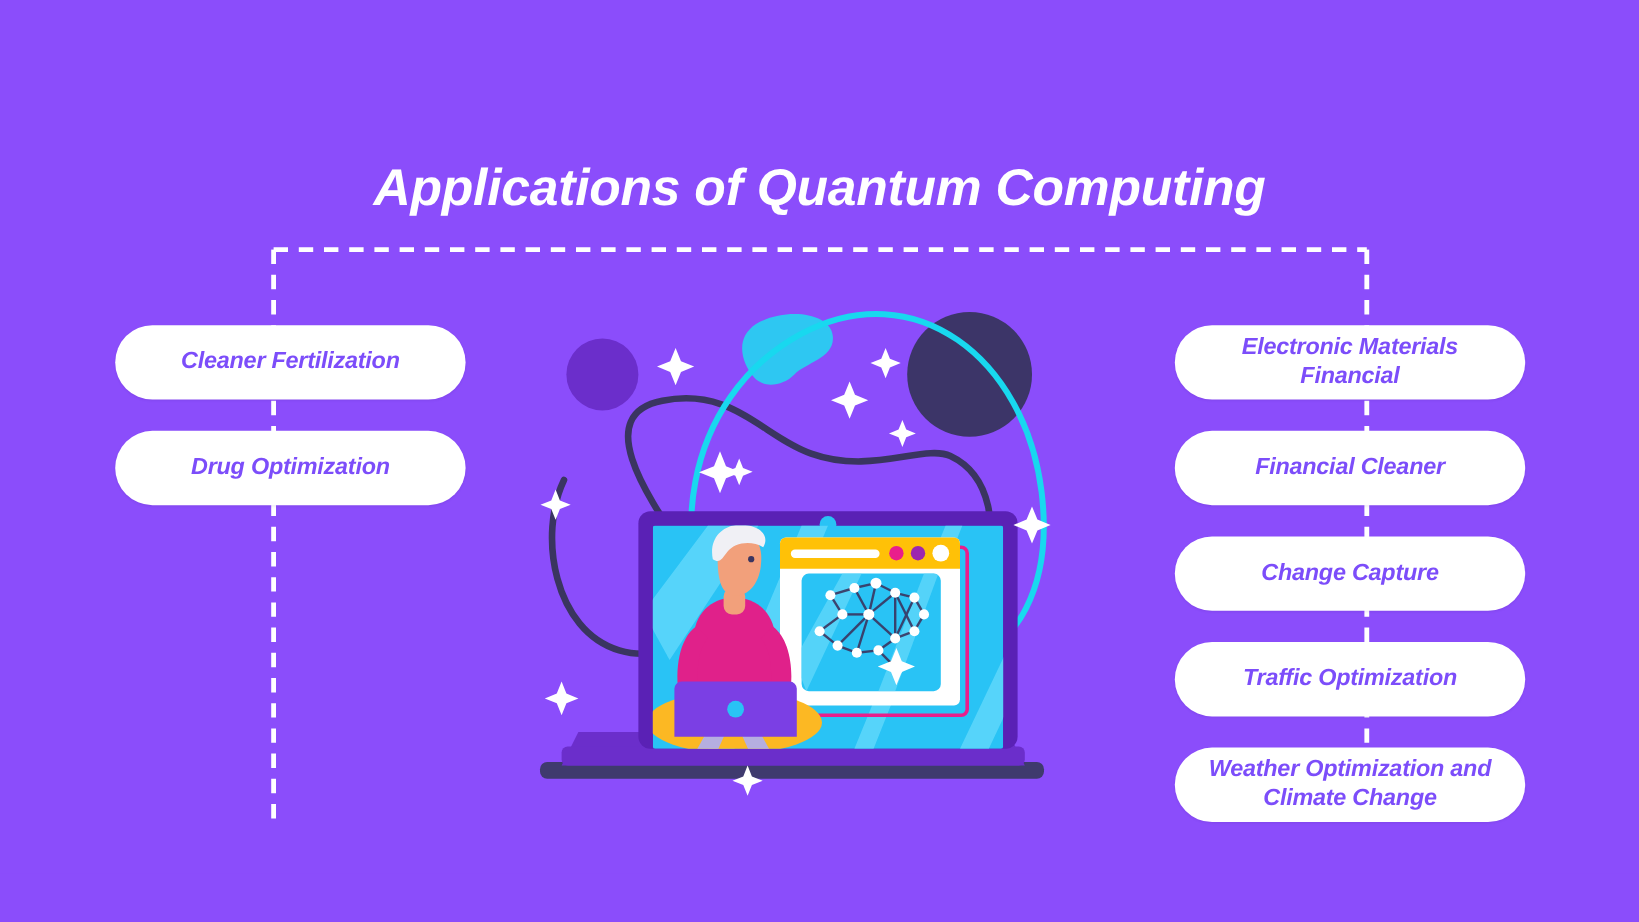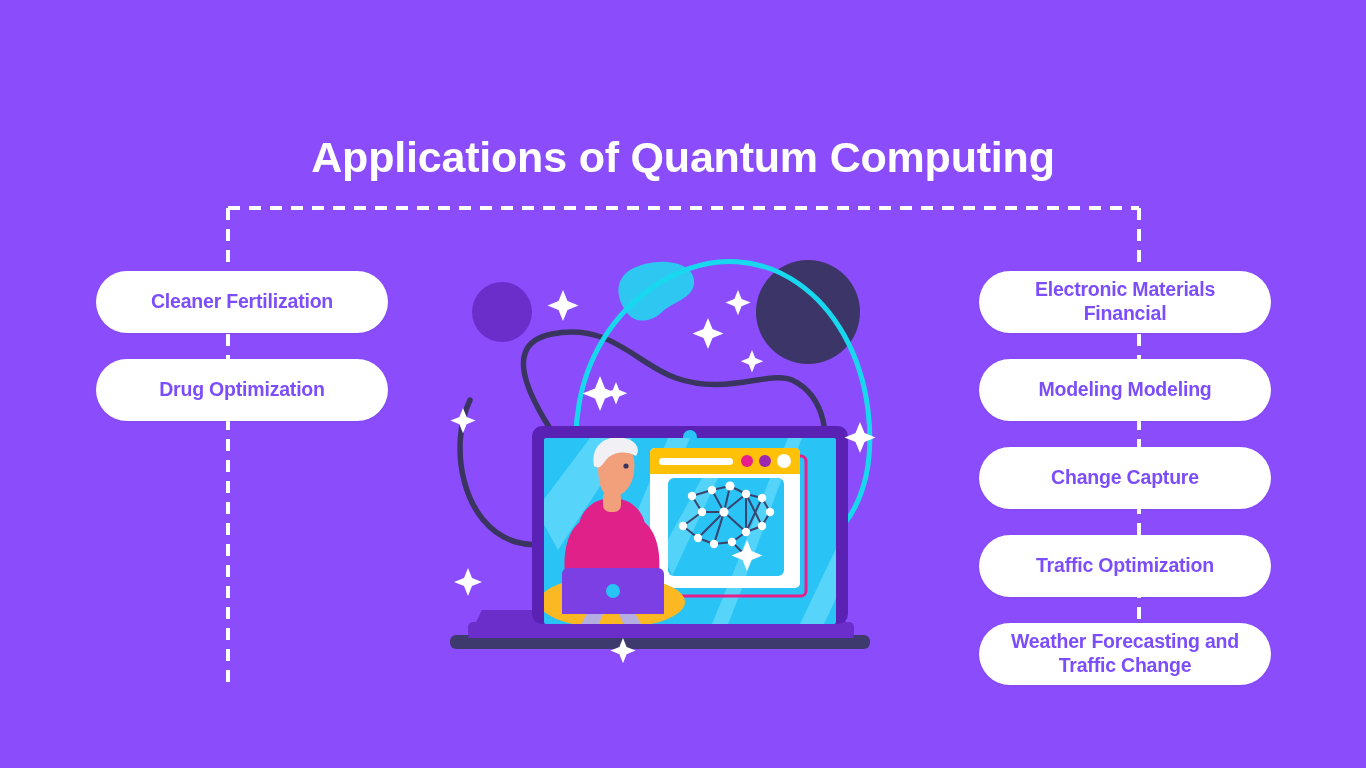--- a/index.html
+++ b/index.html
@@ -12,20 +12,21 @@
     overflow: hidden;
     font-family: "Liberation Sans", sans-serif;
     background: #8b4dfb;
   }
   #stage {
     position: relative;
     width: 1366px;
     height: 728px;
     background: #8b4dfb;
     overflow: hidden;
+    font-style: italic;
   }
 
   
   #page-title {
     position: absolute;
     left: 0;
     top: 134px;
     width: 1366px;
     text-align: center;
     color: #ffffff;
@@ -264,26 +265,26 @@
     <div class="pill">
       <span>Drug Optimization</span>
     </div>
   </div>
 
   <div class="column" id="column-right">
     <div class="pill two-line">
       <span>Electronic Materials Financial</span>
     </div>
     <div class="pill">
-      <span>Modeling Modeling</span>
+      <span>Financial Cleaner</span>
     </div>
     <div class="pill">
       <span>Change Capture</span>
     </div>
     <div class="pill">
       <span>Traffic Optimization</span>
     </div>
     <div class="pill two-line">
-      <span>Weather Forecasting and Traffic Change</span>
+      <span>Weather Optimization and Climate Change</span>
     </div>
   </div>
 
 </div>
 
 </body></html>

